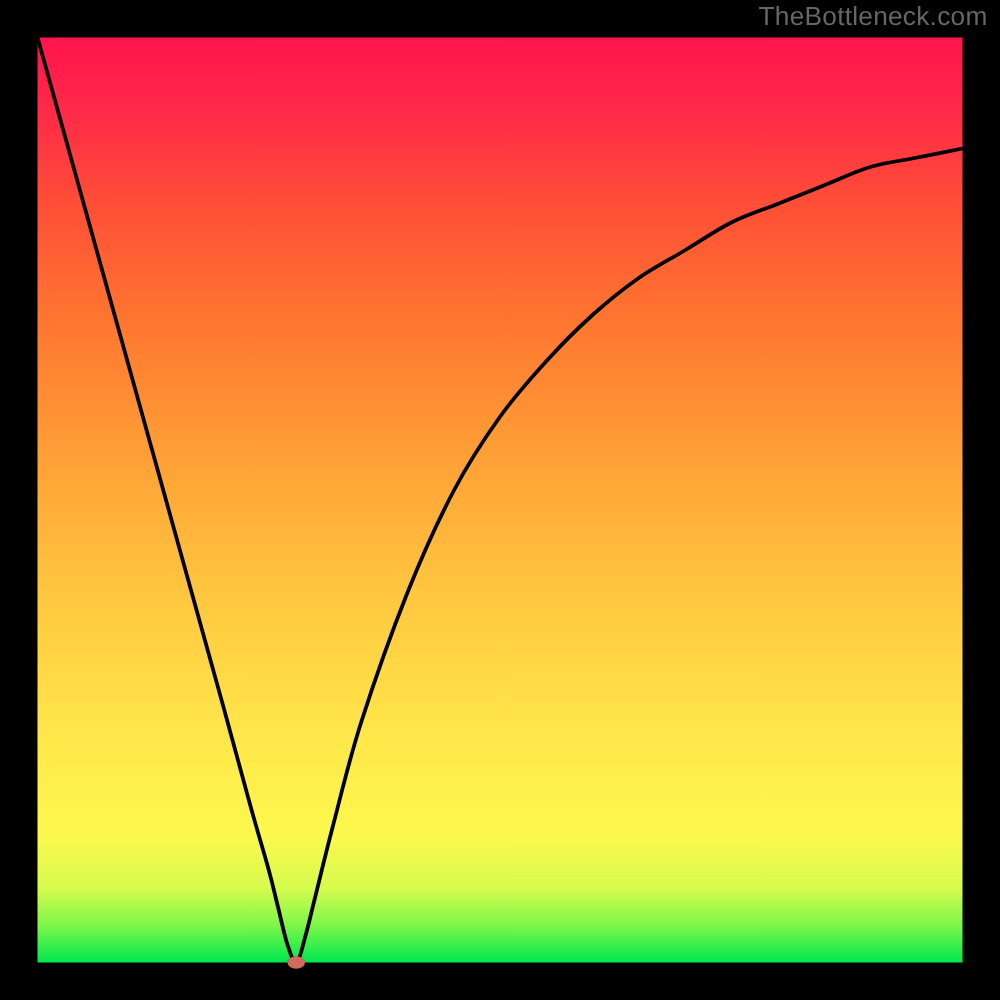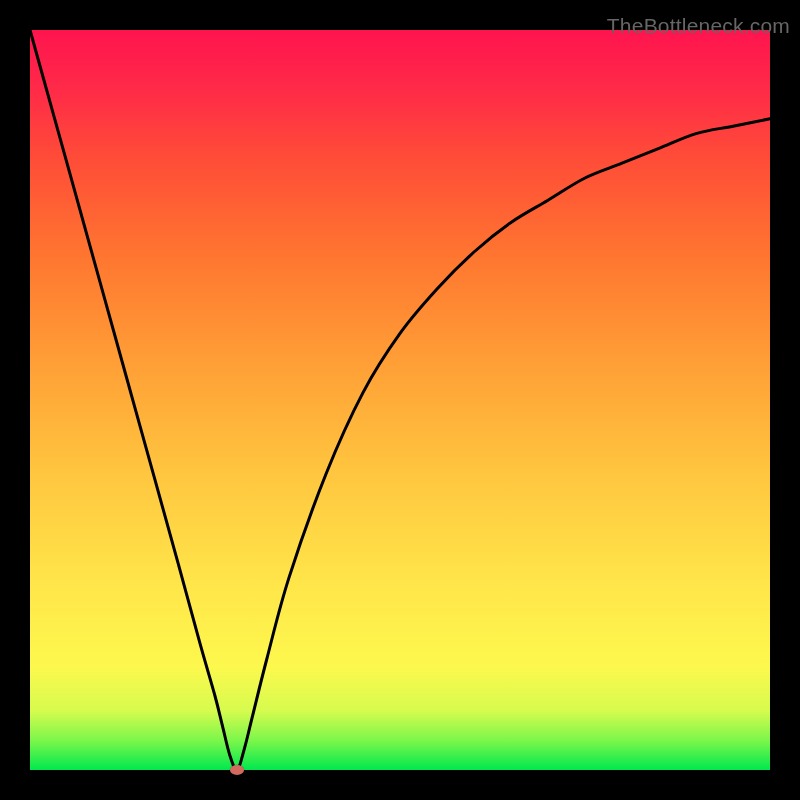--- a/index.html
+++ b/index.html
@@ -12,21 +12,21 @@
     font-family: Arial, Helvetica, sans-serif;
   }
   .frame {
     position: relative;
     width: 800px;
     height: 800px;
     background: #000;
   }
   .watermark {
     position: absolute;
-    top: 14px;
+    top: 2px;
     right: 10px;
     color: #666;
     font-size: 21px;
     font-weight: 500;
     letter-spacing: 0.2px;
     z-index: 10;
   }
   .plot-area {
     position: absolute;
     left: 30px;

